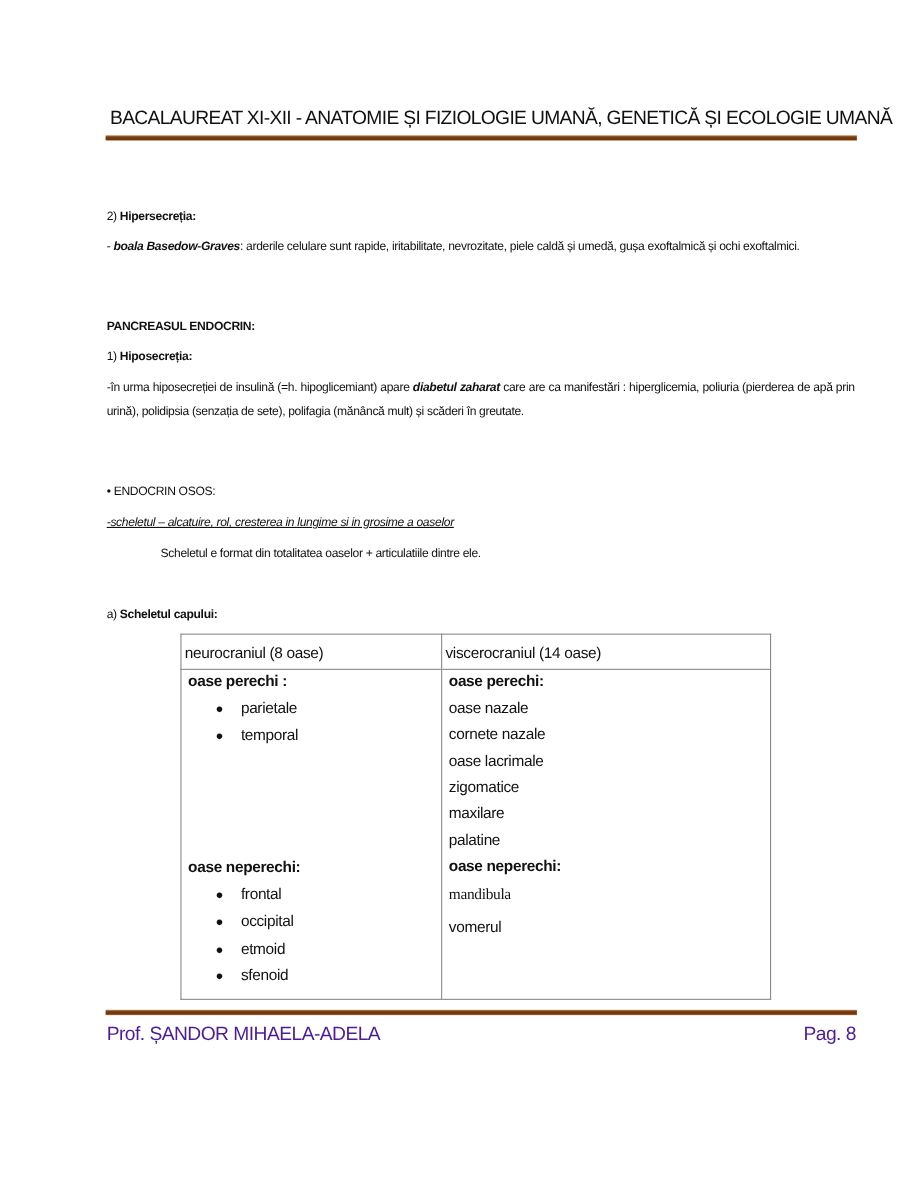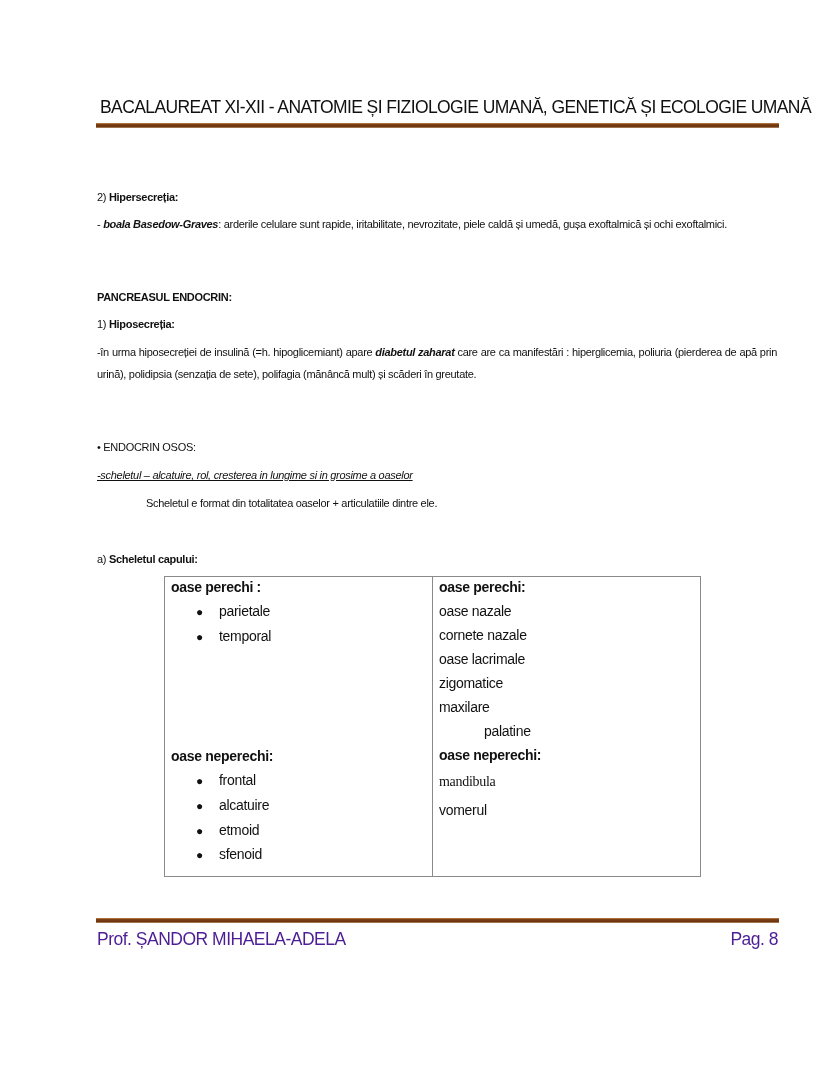--- a/index.html
+++ b/index.html
@@ -48,49 +48,53 @@
 <div class="abs p" style="left:97px; top:437px;">• ENDOCRIN OSOS:</div>
 <div class="abs p u" style="left:97px; top:465px;">-scheletul – alcatuire, rol, cresterea in lungime si in grosime a oaselor</div>
 <div class="abs p" style="left:146px; top:493px;">Scheletul e format din totalitatea oaselor + articulatiile dintre ele.</div>
 
 <div class="abs p" style="left:97px; top:549px;">
   <span>a) </span><span class="b">Scheletul capului:</span>
 </div>
 
 <table class="bones">
   <tbody>
+      <tr class="head">
+    <td style="width:230px;">neurocraniul (8 oase)</td>
+    <td>viscerocraniul (14 oase)</td>
+  </tr>
   <tr>
     <td>
       <div class="cell-col">
         <div class="line b" style="top:2px;">oase perechi :</div>
         <span class="bullet" style="top:28px;">●</span>
         <div class="btxt" style="top:26px;text-align:center;">parietale</div>
         <span class="bullet" style="top:53px;">●</span>
         <div class="btxt" style="top:51px;">temporal</div>
 
         <div class="line b" style="top:171px;">oase neperechi:</div>
         <span class="bullet" style="top:197px;">●</span>
         <div class="btxt" style="top:195px;">frontal</div>
         <span class="bullet" style="top:222px;">●</span>
-        <div class="btxt" style="top:220px;">alcatuire</div>
+        <div class="btxt" style="top:220px;">occipital</div>
         <span class="bullet" style="top:247px;">●</span>
         <div class="btxt" style="top:245px;">etmoid</div>
         <span class="bullet" style="top:271px;">●</span>
         <div class="btxt" style="top:269px;">sfenoid</div>
       </div>
     </td>
     <td>
       <div class="cell-col">
         <div class="line b" style="top:2px;">oase perechi:</div>
         <div class="line" style="top:26px;">oase nazale</div>
         <div class="line" style="top:50px;">cornete nazale</div>
         <div class="line" style="top:74px;">oase lacrimale</div>
         <div class="line" style="top:98px;">zigomatice</div>
         <div class="line" style="top:122px;">maxilare</div>
-        <div class="line" style="top:146px;margin-left:45px;">palatine</div>
+        <div class="line" style="top:146px;">palatine</div>
         <div class="line b" style="top:170px;">oase neperechi:</div>
         <div class="line" style="top:197px;font-family:Liberation Serif, serif;">mandibula</div>
         <div class="line" style="top:225px;">vomerul</div>
       </div>
     </td>
   </tr>
 </tbody>
   </table>
 
 <div class="abs rule" style="top:918px;"></div>

